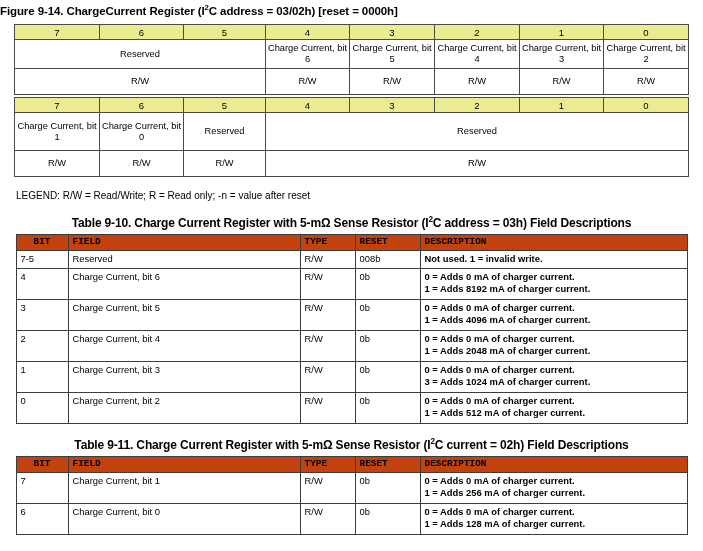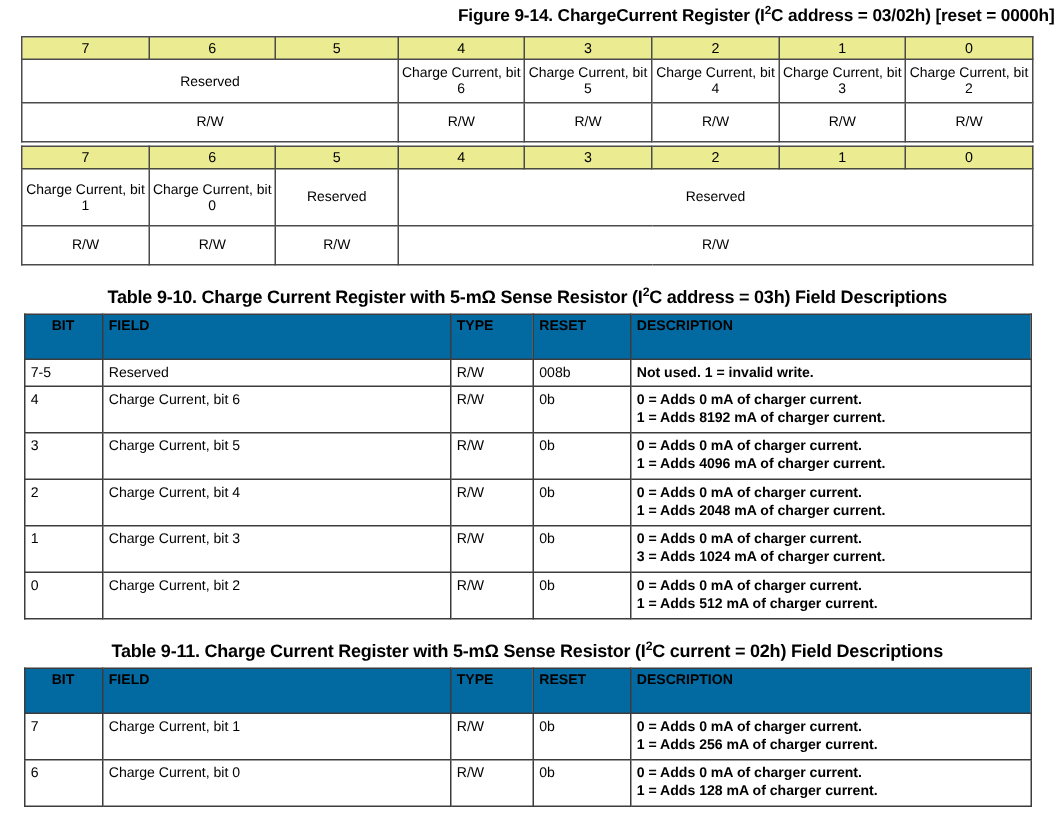--- a/index.html
+++ b/index.html
@@ -15,21 +15,21 @@
     overflow: hidden;
   }
   .page {
     position: relative;
     width: 703px;
     height: 551px;
   }
 
   
   .fig-caption {
-    text-align: right;
+    text-align: left;
     font-size: 11.5px;
     font-weight: bold;
     letter-spacing: -0.1px;
     padding-top: 4px;
     line-height: 14px;
   }
   sup { font-size: 0.68em; vertical-align: super; line-height: 0; }
 
   
   .reg-table {
@@ -84,26 +84,27 @@
     table-layout: fixed;
   }
   .desc-table th, .desc-table td {
     border: 1px solid #3c3c3c;
     font-size: 9.4px;
     line-height: 11.5px;
     vertical-align: top;
     padding: 2px 4px 2px 4px;
   }
   .desc-table thead th {
-    background: #0369a1;
+    background: #c2410c;
     font-weight: bold;
     text-align: left;
     height: 13px;
     padding-top: 1px;
-    padding-bottom: 15px;
+    padding-bottom: 1px;
+    font-family: Liberation Mono, monospace;
   }
   .desc-table thead th.c-bit { text-align: center; }
   .desc-table td.c-bit { text-align: left; }
   .desc-table td.two-line { height: 26px; }
   .desc-table td.one-line { height: 13px; }
   .desc-table .dline { display: block; font-weight: bold; }
 
   .col-bit   { width: 52px; }
   .col-field { width: 232px; }
   .col-type  { width: 55px; }
@@ -188,20 +189,21 @@
       </tr>
       <tr class="typerow">
         <td>R/W</td>
         <td>R/W</td>
         <td>R/W</td>
         <td colspan="5">R/W</td>
       </tr>
     </tbody>
   </table>
 
+  <div class="legend">LEGEND: R/W = Read/Write; R = Read only; -n = value after reset</div>
 
   <div class="gap-2"></div>
 
   <div class="tbl-caption"><span>Table 9-10. Charge Current Register with 5-mΩ Sense Resistor (I</span><sup>2</sup><span>C address = 03h) Field Descriptions</span></div>
 
   <table class="desc-table">
     <colgroup>
       <col class="col-bit">
         <col class="col-field">
         <col class="col-type">

